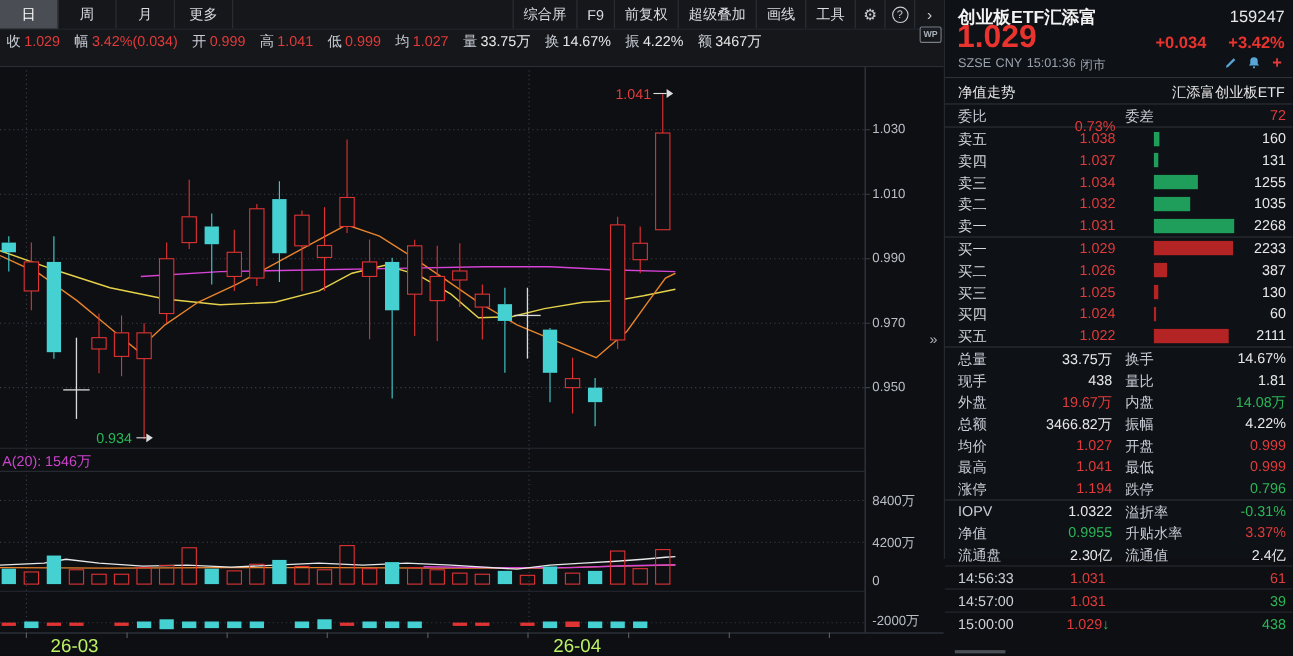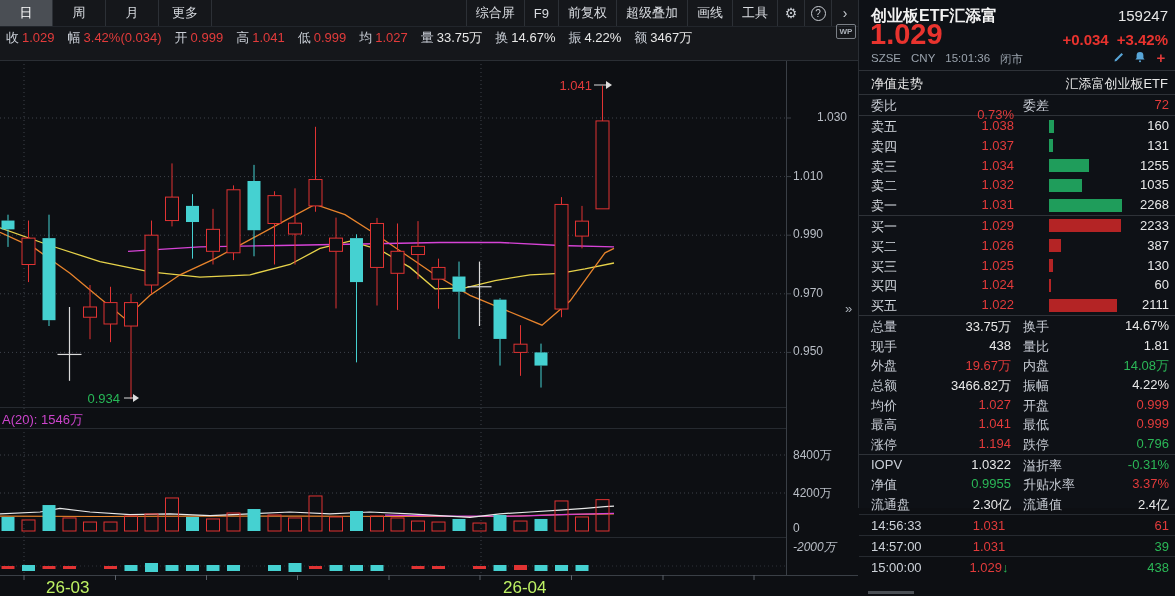--- a/index.html
+++ b/index.html
@@ -32,22 +32,22 @@
   #anno-low{position:absolute;left:70px;top:391px;width:50px;text-align:right;color:#27b857;font-size:13px;}
   #ma-label{position:absolute;left:2px;top:411px;color:#cc44cc;font-size:13px;}
   
   #rp{position:absolute;left:858px;top:0;width:317px;height:508px;background:#0e1116;border-left:1px solid #2a2e34;font-size:13px;}
   .rp-div{border-top:1px solid #2e3238;}
   #rp-head{position:relative;height:70px;}
   #rp-name{position:absolute;left:12px;top:6px;color:#f2f2f2;font-size:16px;font-weight:bold;}
   #rp-code{position:absolute;right:8px;top:7px;color:#e8e8e8;font-size:15px;}
   #rp-price{position:absolute;left:11px;top:18px;color:#e8332e;font-size:29px;font-weight:bold;}
   #rp-chg{position:absolute;right:8px;top:31px;color:#e8332e;font-size:15px;font-weight:bold;}
-  #rp-chgp{margin-left:8px;}
-  #rp-sub{position:absolute;left:12px;top:52px;color:#9aa3ad;font-size:11.5px;display:flex;gap:10px;}
+  #rp-chgp{margin-left:20px;}
+  #rp-sub{position:absolute;left:12px;top:52px;color:#9aa3ad;font-size:11.5px;display:flex;gap:4px;}
   #rp-icons{position:absolute;right:8px;top:50px;display:flex;gap:7px;align-items:center;}
   #rp-icons .ric{width:14px;height:14px;display:flex;align-items:center;justify-content:center;cursor:pointer;}
   .nav-row{position:relative;height:23px;border-bottom:1px solid #2e3238;}
   .nav-row .l{position:absolute;left:12px;top:4px;color:#e8e8e8;}
   .nav-row .r{position:absolute;right:8px;top:4px;color:#e8e8e8;}
   .weibi-row{position:relative;height:20px;border-bottom:1px solid #2e3238;}
   .weibi-row .lb1{position:absolute;left:12px;top:2px;color:#c9ced6;}
   .weibi-row .v1{position:absolute;left:60px;width:95px;top:12px;text-align:right;color:#e23b3b;}
   .weibi-row .lb2{position:absolute;left:164px;top:2px;color:#c9ced6;}
   .weibi-row .v2{position:absolute;right:7px;top:2px;color:#e23b3b;}
@@ -260,29 +260,29 @@
         <path d="M133 394 L139 398 L133 402 Z" fill="#ddd"></path>
       </svg>
     <div id="anno-high">1.041</div>
     <div id="anno-low">0.934</div>
     <div id="ma-label">A(20): 1546万</div>
     <div id="date-range">
       <span class="txt">2026/02/02-2026/04/10(43日)</span>
       <span class="tri">▼</span>
       <span class="lock"></span>
     </div>
-  <div class="axis-label" style="left: 793px; top: 110px; margin-left: 24px;">1.030</div>
+  <div class="axis-label" style="left: 793px; top: 110px;">1.030</div>
       <div class="axis-label" style="left: 793px; top: 168.6px; text-align: center;">1.010</div>
       <div class="axis-label" style="left: 793px; top: 227.2px;">0.990</div>
       <div class="axis-label" style="left: 793px; top: 285.8px;">0.970</div>
       <div class="axis-label" style="left: 793px; top: 344.4px;">0.950</div>
       <div class="axis-label" style="left: 793px; top: 447px;">8400万</div>
       <div class="axis-label" style="left: 793px; top: 485px;">4200万</div>
       <div class="axis-label" style="left: 793px; top: 521px;">0</div>
-      <div class="axis-label" style="left: 793px; top: 539px; font-style: italic;">-2000万</div>
+      <div class="axis-label" style="left: 793px; top: 556px;">-2000万</div>
       <div class="date-label" style="left: 28px; top: 578px;">26-03</div>
       <div class="date-label" style="left: 485px; top: 578px;">26-04</div>
     </div>
 
   <div id="toolbar">
     <div id="tabrow">
         <div class="tab active">日</div>
         <div class="tab">周</div>
         <div class="tab">月</div>
         <div class="tab">更多</div>

